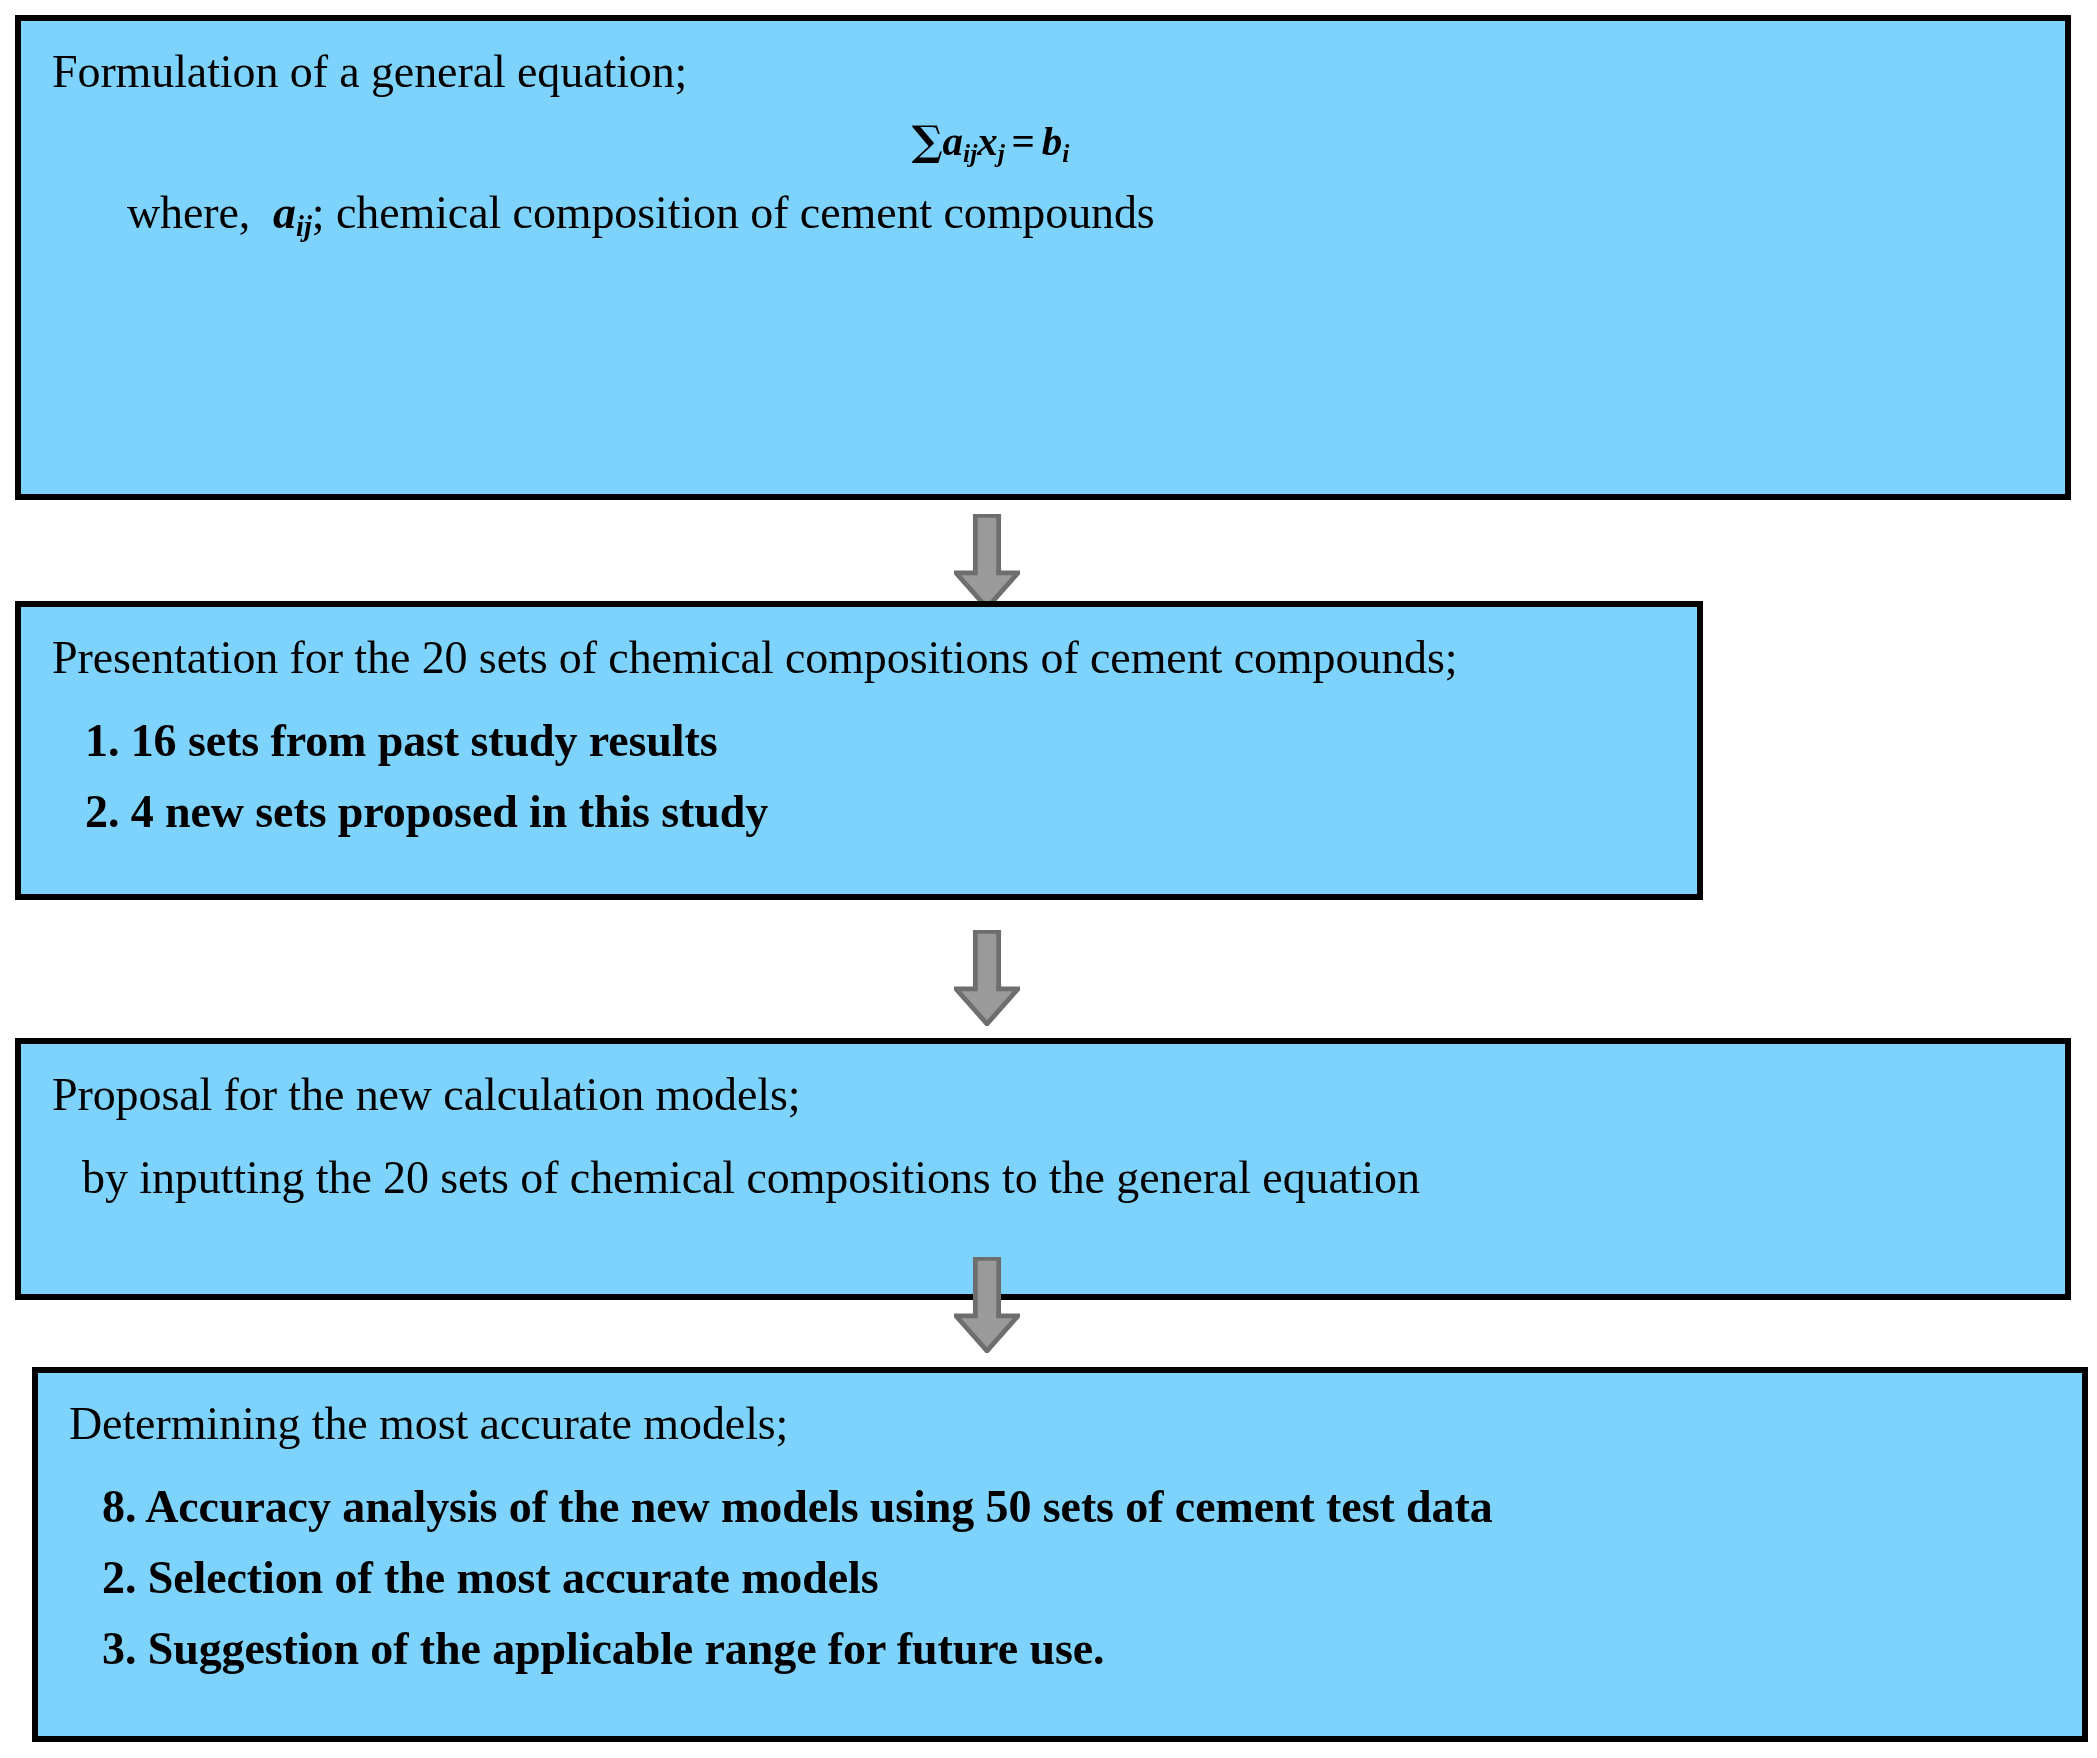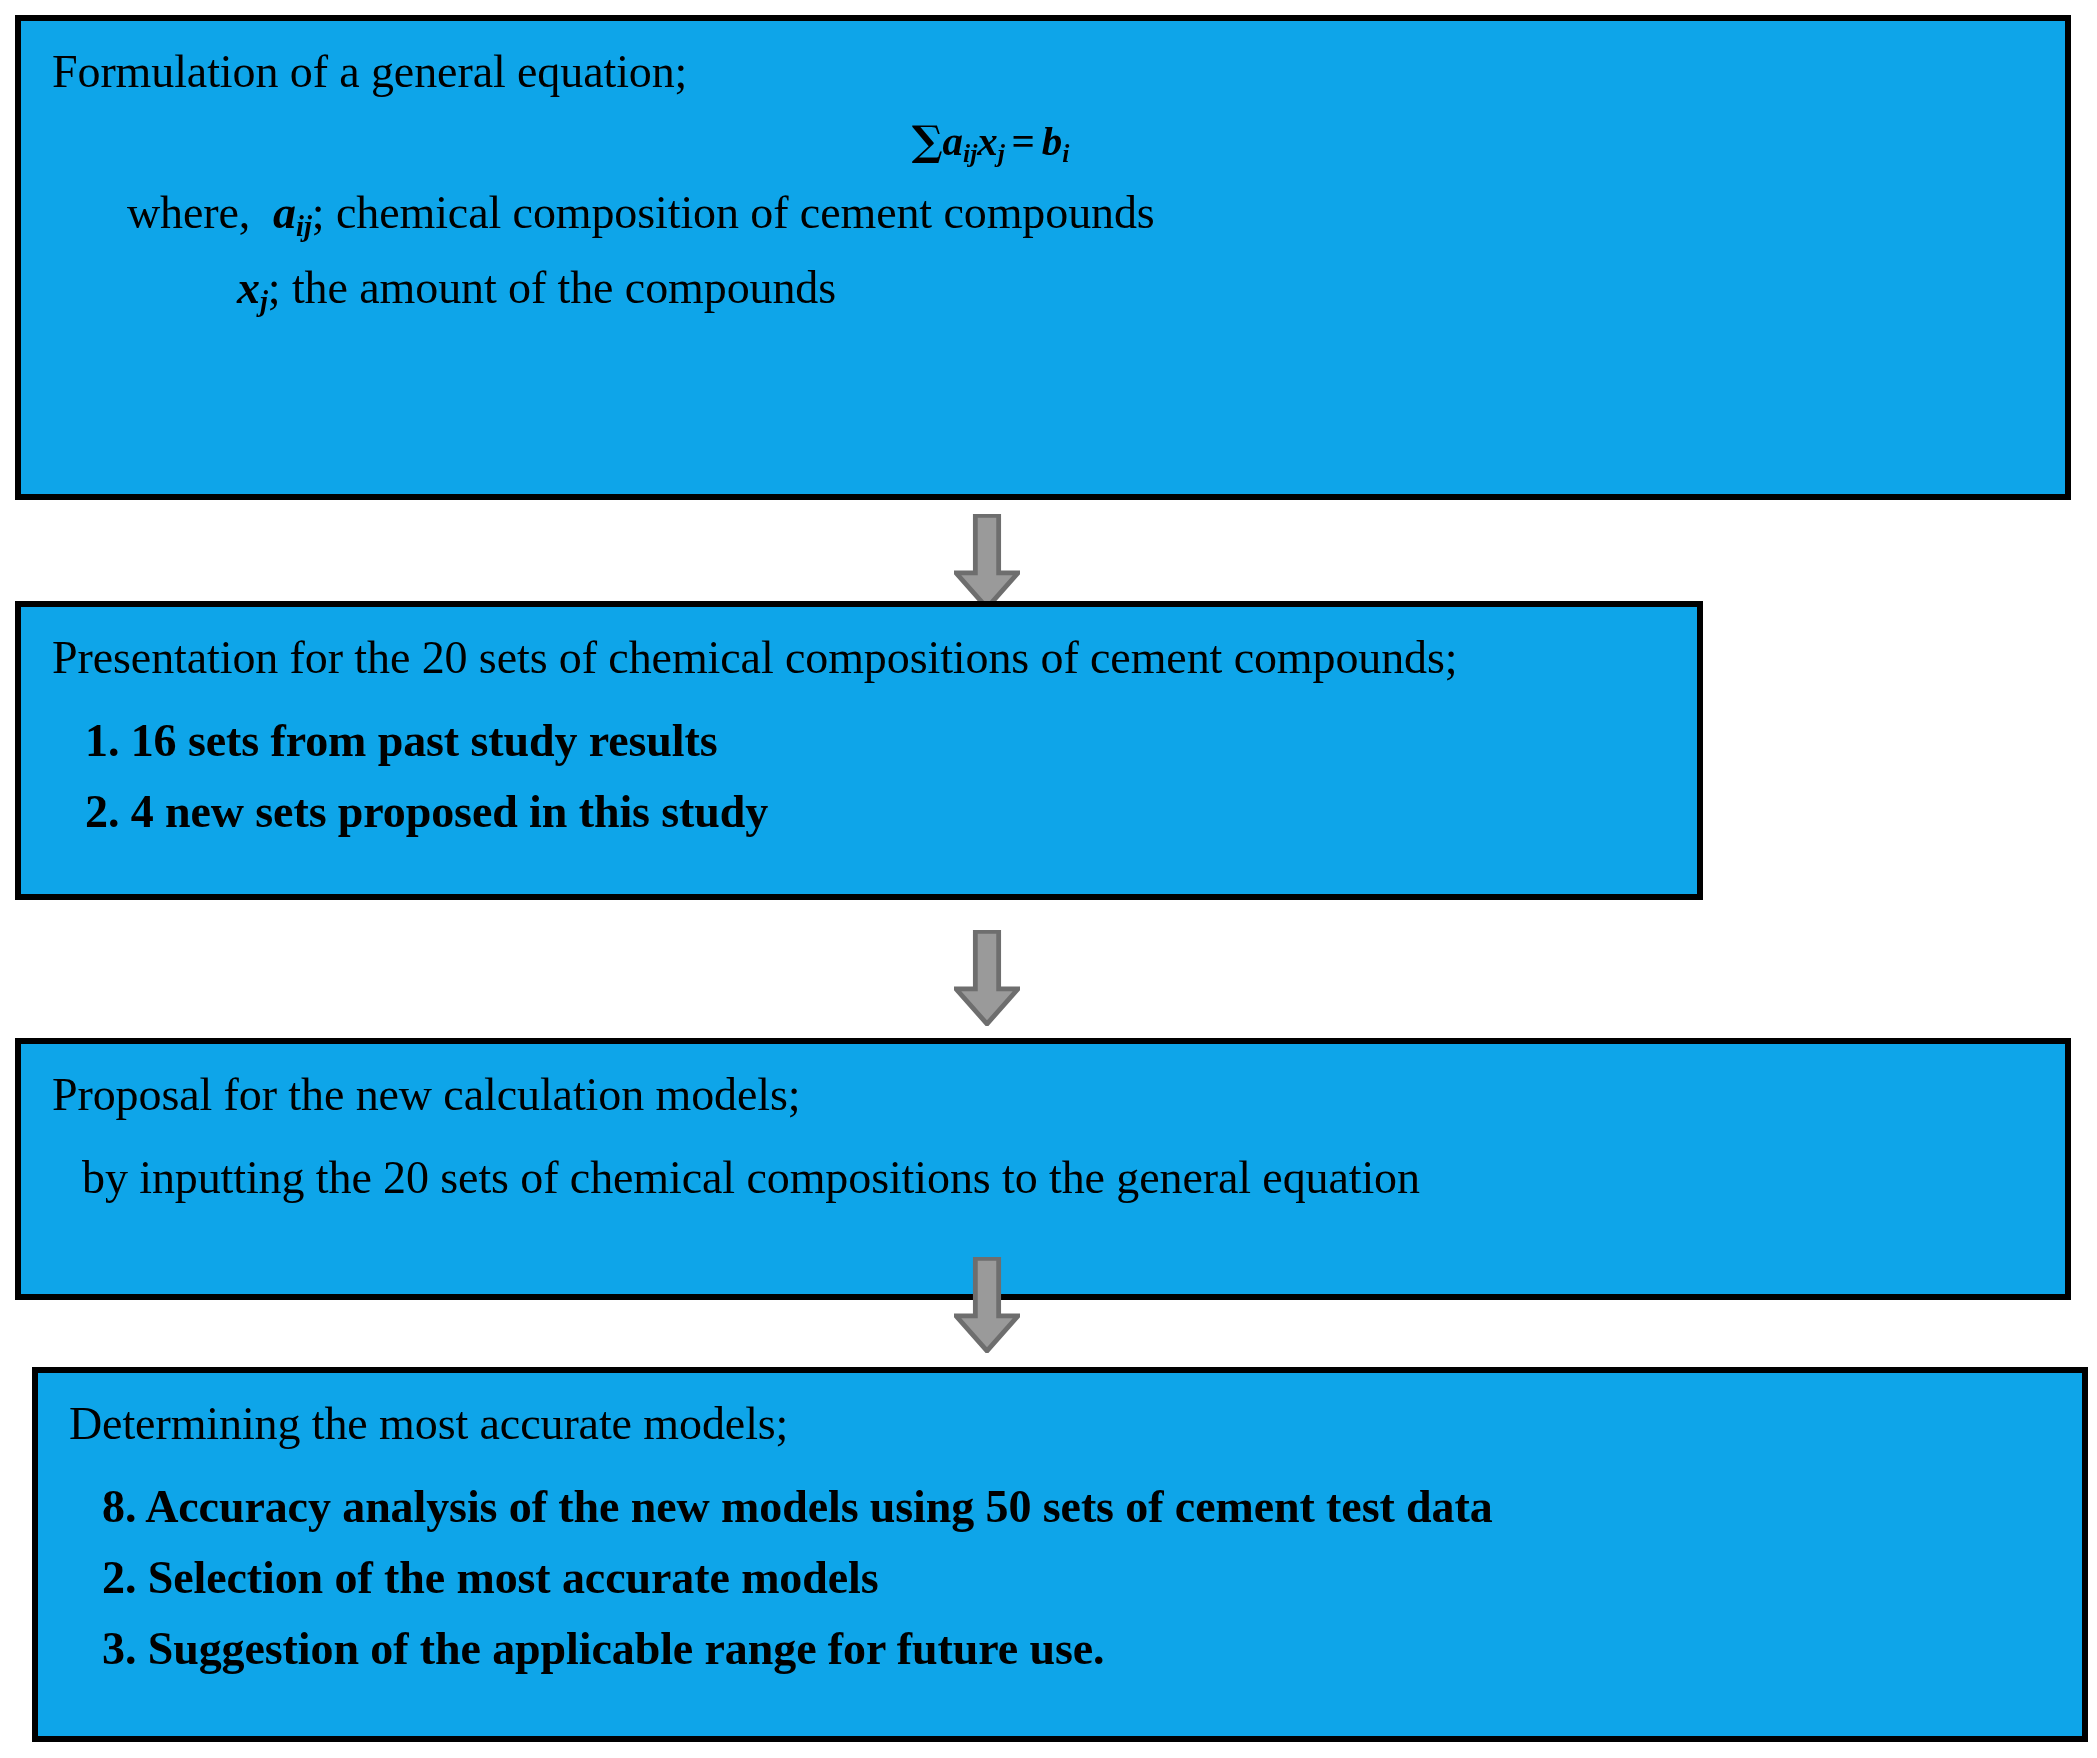--- a/index.html
+++ b/index.html
@@ -18,21 +18,21 @@
     height: 1758px;
     background: #ffffff;
     overflow: hidden;
   }
 
   
   .flow-box {
     position: absolute;
     box-sizing: border-box;
     border: 6.2px solid #000000;
-    background: #0ea5e9;
+    background: #7dd3fc;
   }
   .box-inner {
     position: absolute;
     left: 0; right: 0; top: 0; bottom: 0;
     padding: 23px 27px 20.5px 31px;
     box-sizing: border-box;
   }
 
   .line {
     font-size: 46px;
@@ -93,23 +93,20 @@
       <div class="line">Formulation of a general equation;</div>
       <div class="gap-sm"></div>
       <div class="eq-line">
         <span class="sum">∑</span><span>a</span><sub>ij</sub><span>x</span><sub>j</sub><span class="eqsign">=</span><span>b</span><sub>i</sub>
       </div>
       <div class="gap-sm"></div>
       <div class="line indent-where">
         <span>where,</span>&nbsp;&nbsp;<span class="sym">a</span><sub class="sym">ij</sub><span>;</span>&nbsp;<span>chemical composition of cement compounds</span>
       </div>
       <div class="gap-sm"></div>
-      <div class="line indent-sym">
-        <span class="sym">x</span><sub class="sym">j</sub><span>;</span>&nbsp;<span>the amount of the compounds</span>
-      </div>
       <div class="gap-sm"></div>
     </div>
   </div>
 
   <div class="arrow-connector" style="left:954px; top:514px; width:66px; height:96px;">
     <svg width="66" height="96" viewBox="0 0 96 140">
       <polygon points="31,2 65,2 65,86 93,86 48,137 3,86 31,86" fill="#9a9a9a" stroke="#6e6e6e" stroke-width="7" stroke-linejoin="miter"></polygon>
     </svg>
   </div>
 

